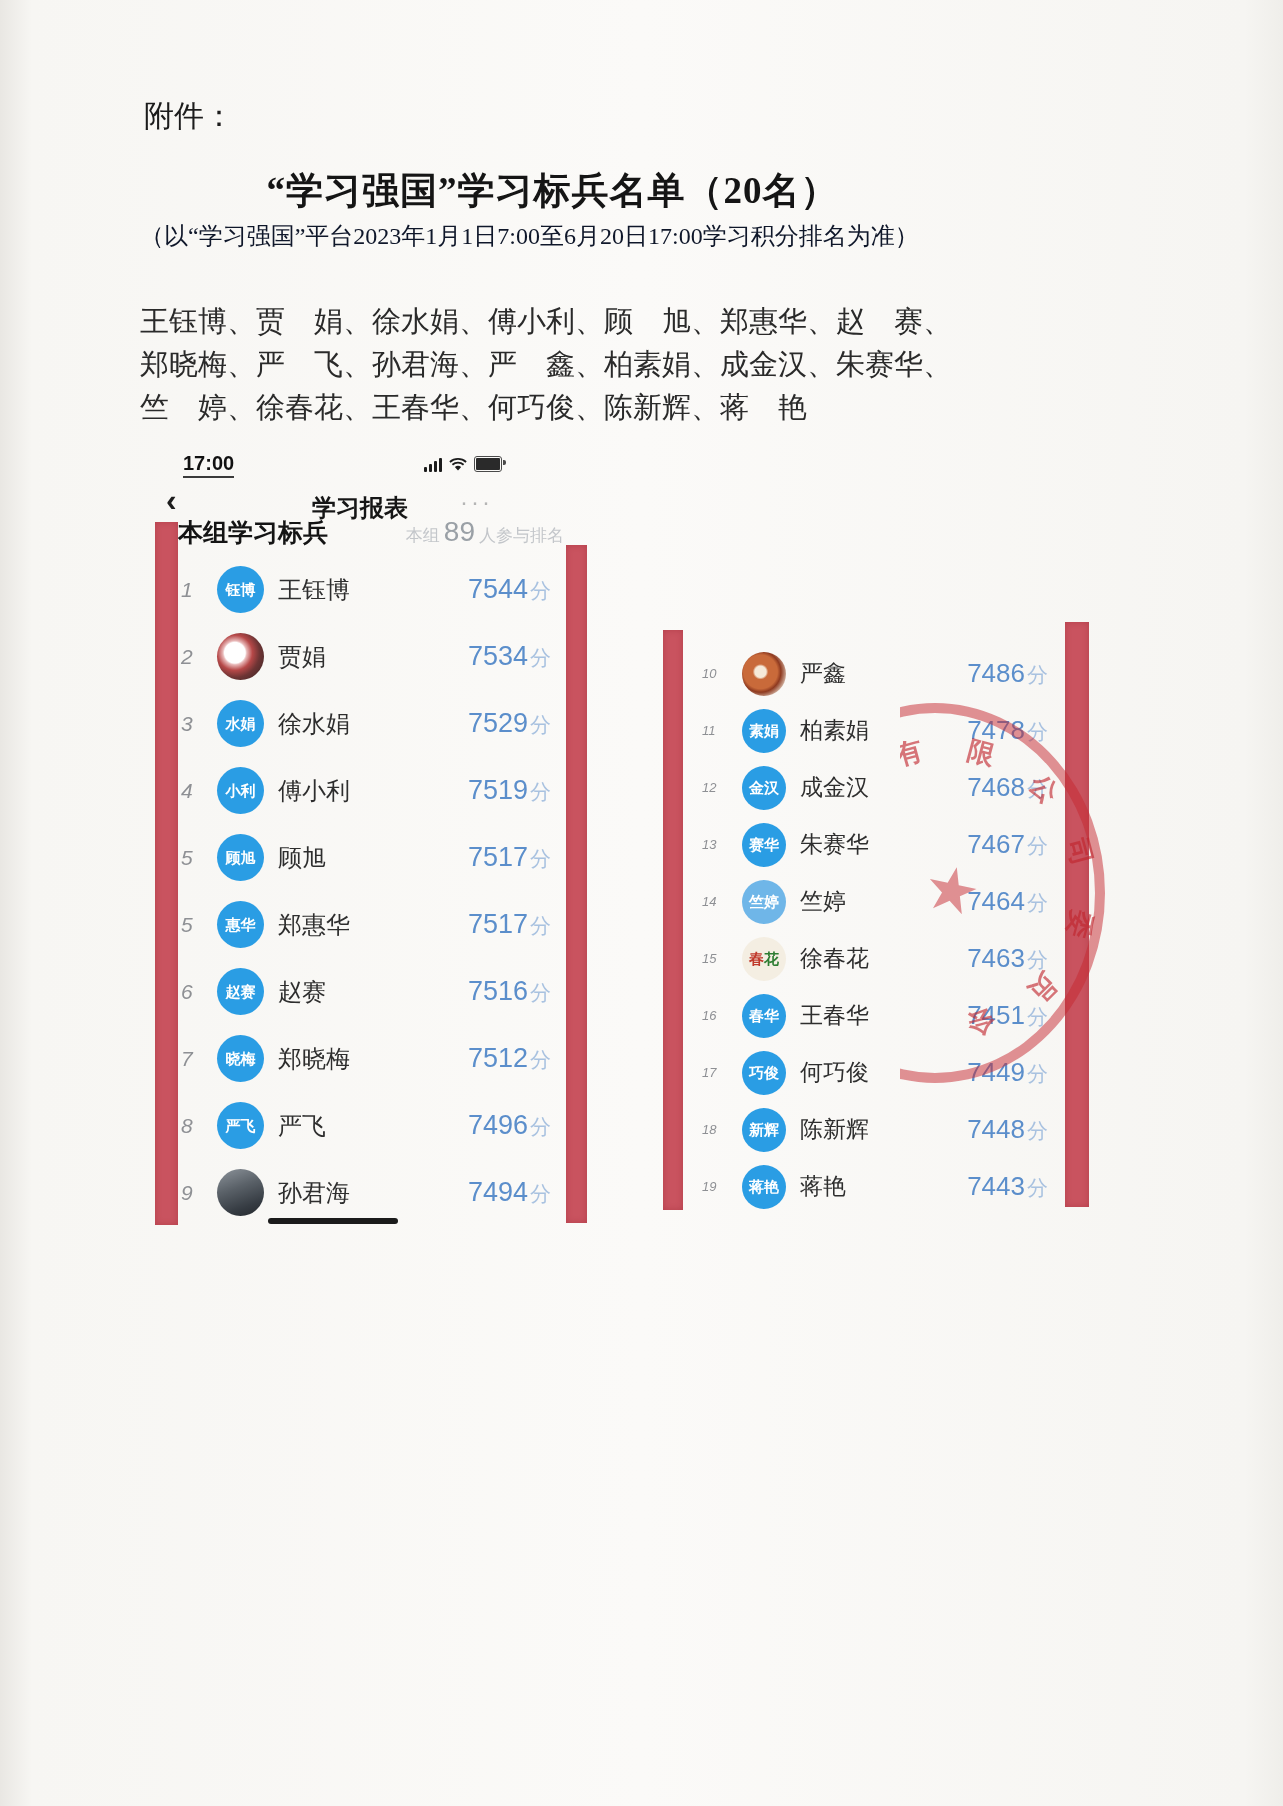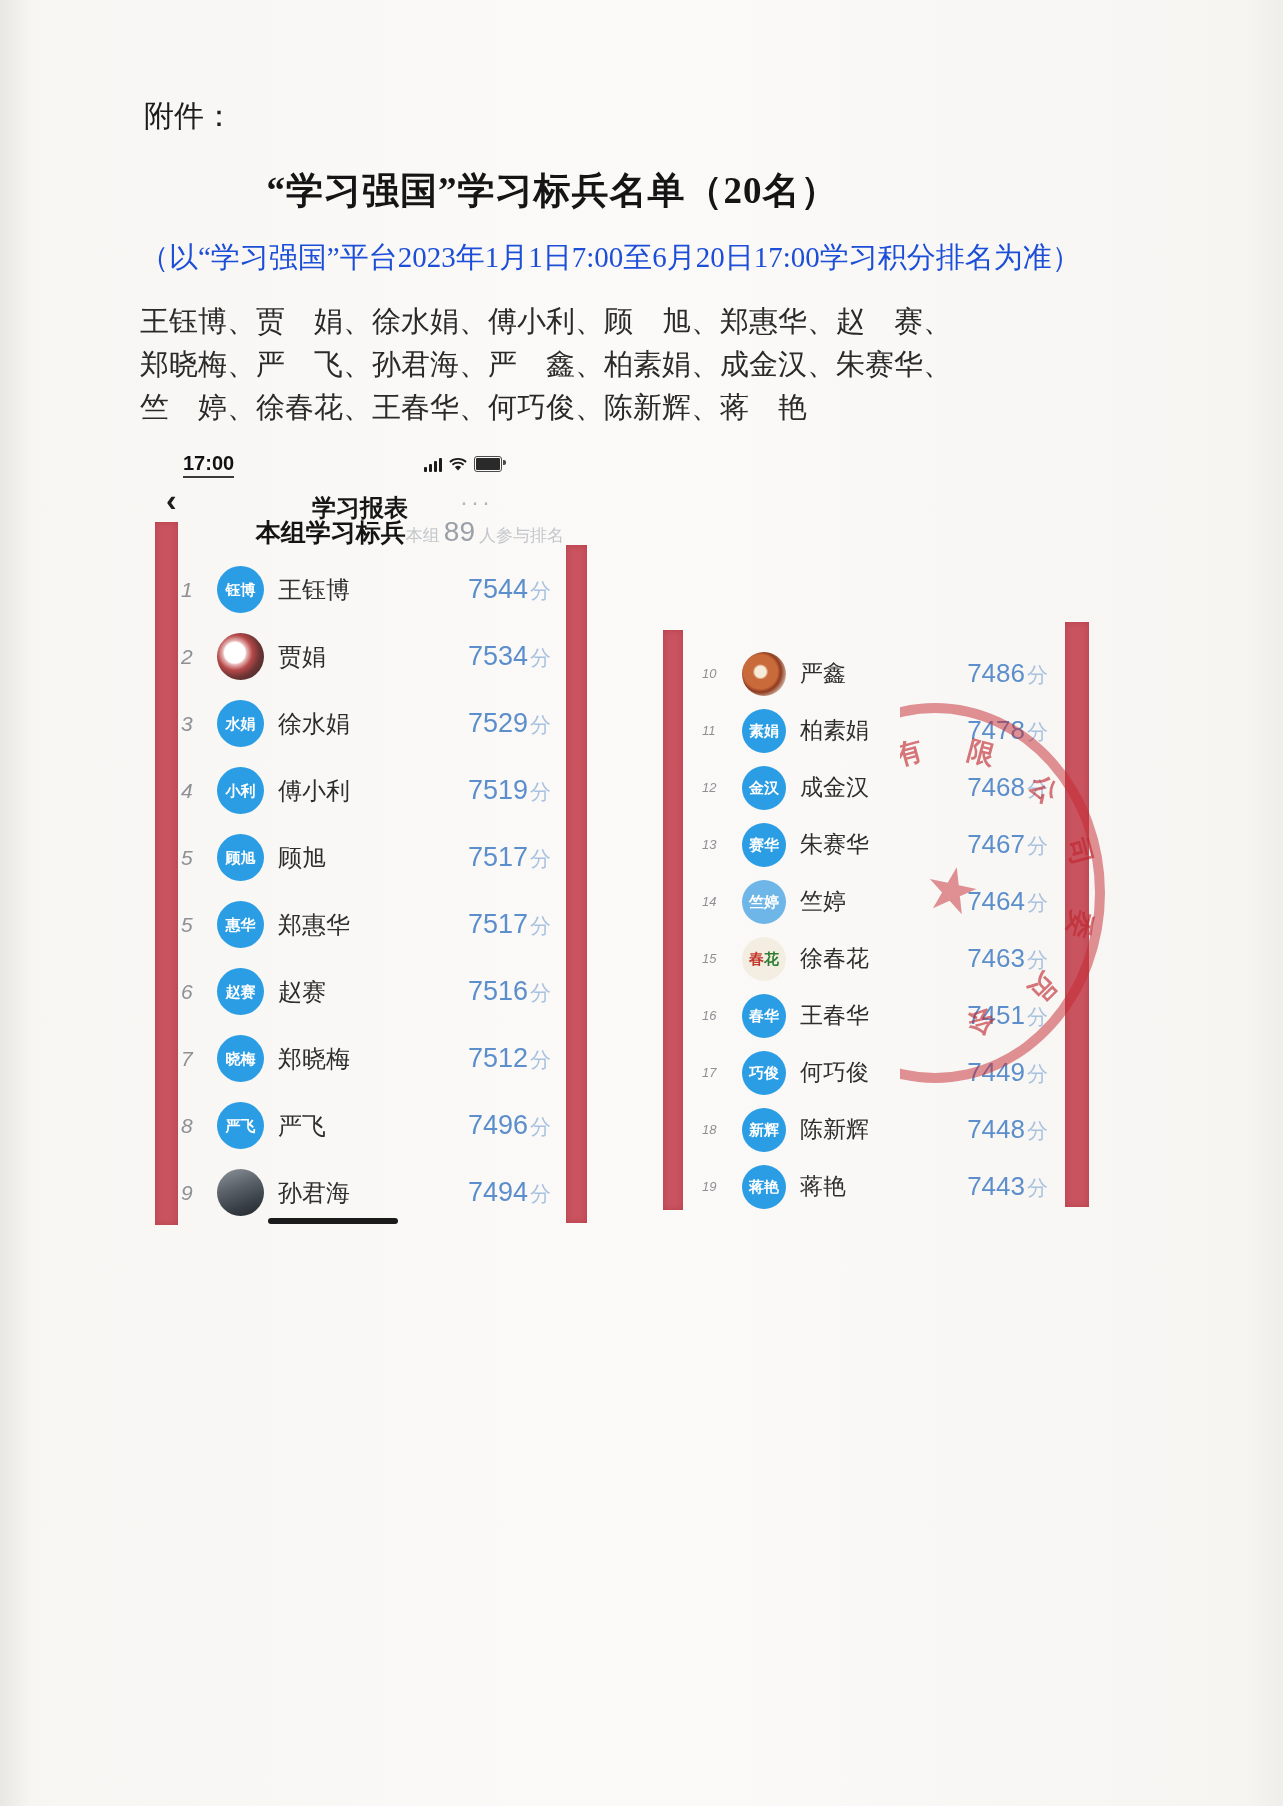--- a/index.html
+++ b/index.html
@@ -7,38 +7,38 @@
     width:1283px;height:1806px;position:relative;overflow:hidden;
     background:linear-gradient(90deg,#e9e7e3 0,#f7f6f3 2.5%,#fbfaf8 50%,#f6f5f2 97%,#efeeea 100%);
     font-family:"Liberation Sans","DejaVu Sans",sans-serif;color:#222;
   }
   .serif{font-family:"Liberation Serif","DejaVu Serif",serif;}
   .abs{position:absolute;}
 
   
   .attach{left:144px;top:96px;font-size:30px;color:#1c1c1c;}
   .title{left:0;top:166px;width:1105px;text-align:center;font-size:37px;font-weight:bold;color:#151515;letter-spacing:1px;}
-  .subtitle{left:140px;top:238px;font-size:29px;color:#1d4ed8;}
+  .subtitle{left:140px;top:220px;font-size:24px;color:#0f172a;}
   .names{left:140px;top:300px;width:810px;font-size:29px;line-height:43px;color:#2a2a2a;}
   .names div{white-space:nowrap;}
 
   
   .status-time{left:183px;top:452px;font-size:20px;font-weight:600;color:#111;border-bottom:2px solid #3a3a3a;padding-bottom:1px;}
   .status-icons{left:424px;top:456px;display:flex;align-items:flex-end;gap:7px;}
   .cell-bars{display:flex;align-items:flex-end;gap:2px;height:14px;}
   .cell-bars i{display:block;width:3px;background:#1c1c1c;border-radius:1px;}
   .wifi{width:18px;height:14px;}
   .battery{width:24px;height:12px;border:1.5px solid #4a4a4a;border-radius:3px;position:relative;background:#2a2a2a;background-clip:content-box;padding:1px;}
   .battery:after{content:"";position:absolute;right:-5px;top:3px;width:3px;height:5px;background:#4a4a4a;border-radius:0 2px 2px 0;}
 
   .nav-back{left:166px;top:484px;font-size:32px;line-height:32px;color:#1d1d1d;font-weight:600;}
   .nav-title{left:155px;top:492px;width:410px;text-align:center;font-size:24px;font-weight:700;color:#161616;}
   .nav-more{left:460px;top:488px;font-size:24px;color:#b5b5b5;letter-spacing:3px;}
 
-  .section{left:178px;top:516px;width:386px;display:flex;justify-content:flex-end;align-items:baseline;}
+  .section{left:178px;top:516px;width:386px;display:flex;justify-content:space-between;align-items:baseline;}
   .section-title{font-size:25px;font-weight:700;color:#141414;}
   .section-meta{color:#c3c6ca;font-size:17px;}
   .section-meta b{font-size:28px;font-weight:500;color:#9aa0a6;margin:0 4px;}
 
   
   .redbar{position:absolute;background:#c9535f;box-shadow:inset 0 0 6px rgba(140,30,40,.35);}
   .bar1{left:155px;top:522px;width:23px;height:703px;}
   .bar2{left:566px;top:545px;width:21px;height:678px;}
   .bar3{left:663px;top:630px;width:20px;height:580px;}
   .bar4{left:1065px;top:622px;width:24px;height:585px;}

